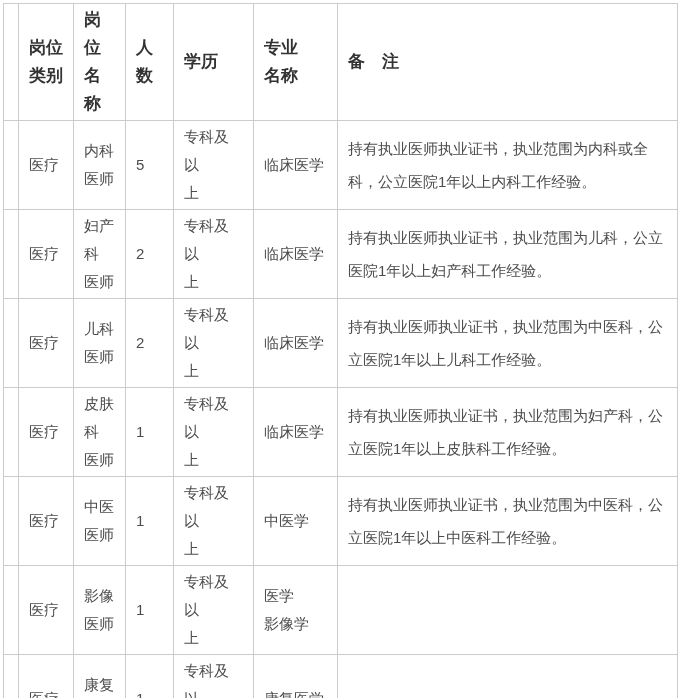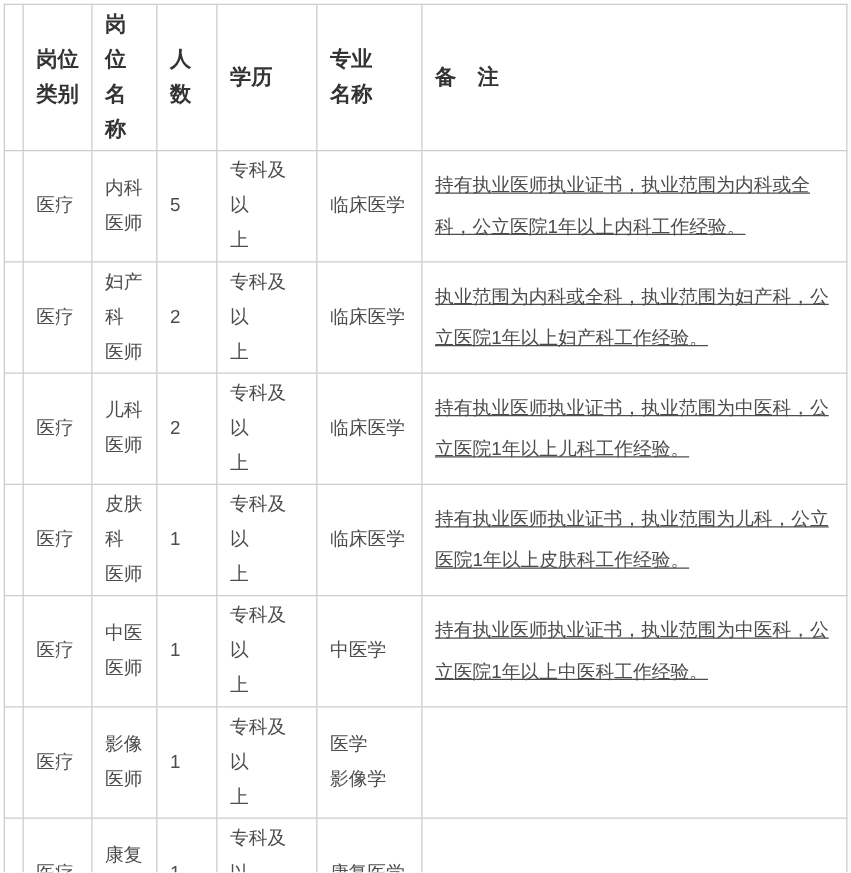--- a/index.html
+++ b/index.html
@@ -39,21 +39,20 @@
     line-height: 28px;
   }
   table.jobs td {
     font-size: 15px;
     font-weight: normal;
     color: #4d4d4d;
     line-height: 28px;
   }
   table.jobs td.col-remark {
     line-height: 33px;
-    text-decoration: underline;
   }
   
   tr.header-row   { height: 115px; }
   tr.row-0 { height: 73px; }
   tr.row-1 { height: 88px; }
   tr.row-2 { height: 70px; }
   tr.row-3 { height: 88px; }
   tr.row-4 { height: 71px; }
   tr.row-5 { height: 60px; }
   tr.row-6 { height: 61px; }
@@ -104,21 +103,21 @@
         <tr class="row-1">
           <td class="col-spacer"></td>
           <td class="col-category">医疗</td>
           <td class="col-name">妇产
 科
 医师</td>
           <td class="col-count">2</td>
           <td class="col-education">专科及以
 上</td>
           <td class="col-major">临床医学</td>
-          <td class="col-remark">执业范围为内科或全科，执业范围为妇产科，公立医院1年以上妇产科工作经验。</td>
+          <td class="col-remark">持有执业医师执业证书，执业范围为儿科，公立医院1年以上妇产科工作经验。</td>
         </tr>
         <tr class="row-2">
           <td class="col-spacer"></td>
           <td class="col-category">医疗</td>
           <td class="col-name">儿科
 医师</td>
           <td class="col-count">2</td>
           <td class="col-education">专科及以
 上</td>
           <td class="col-major">临床医学</td>
@@ -127,21 +126,21 @@
         <tr class="row-3">
           <td class="col-spacer"></td>
           <td class="col-category">医疗</td>
           <td class="col-name">皮肤
 科
 医师</td>
           <td class="col-count">1</td>
           <td class="col-education">专科及以
 上</td>
           <td class="col-major">临床医学</td>
-          <td class="col-remark">持有执业医师执业证书，执业范围为儿科，公立医院1年以上皮肤科工作经验。</td>
+          <td class="col-remark">持有执业医师执业证书，执业范围为妇产科，公立医院1年以上皮肤科工作经验。</td>
         </tr>
         <tr class="row-4">
           <td class="col-spacer"></td>
           <td class="col-category">医疗</td>
           <td class="col-name">中医
 医师</td>
           <td class="col-count">1</td>
           <td class="col-education">专科及以
 上</td>
           <td class="col-major">中医学</td>

